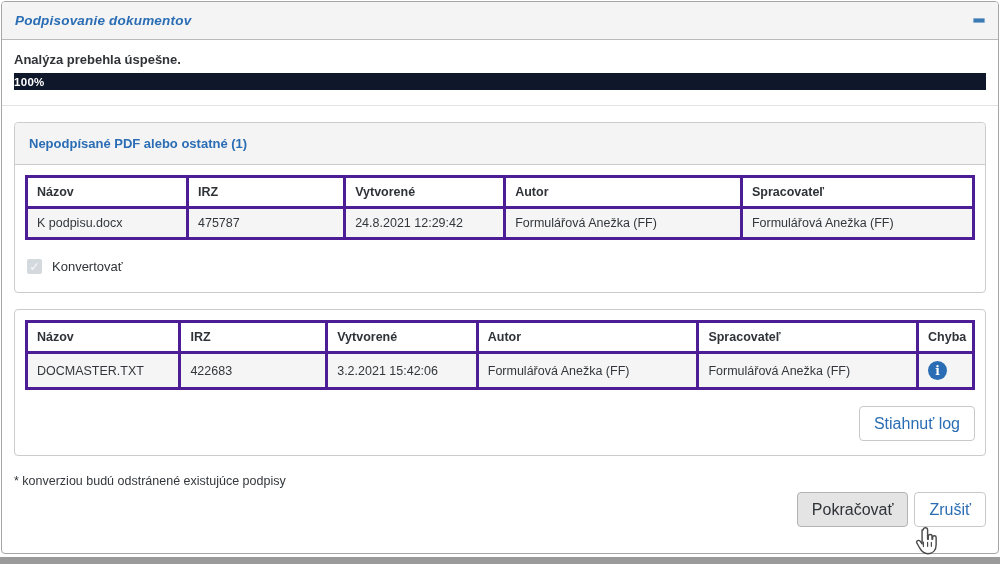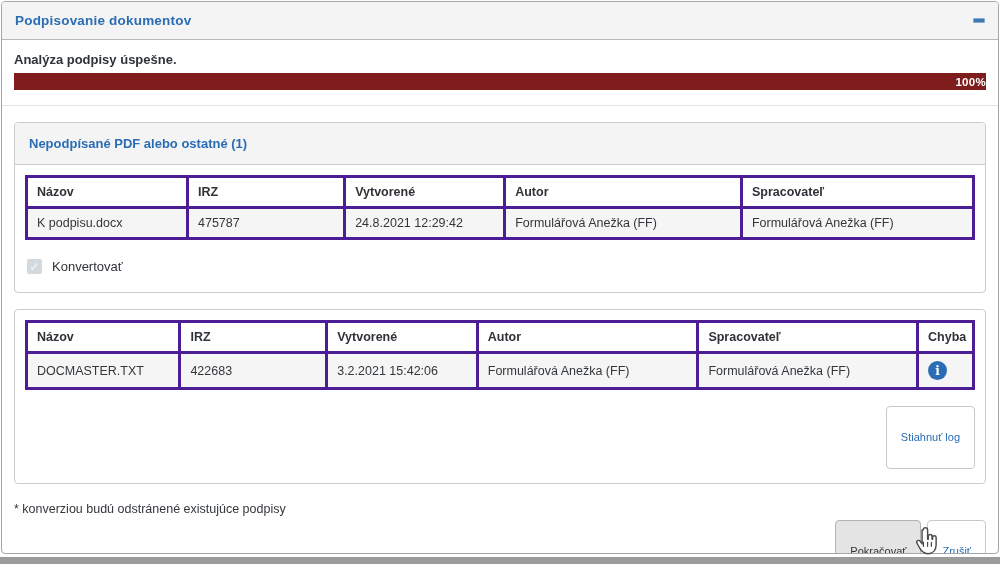--- a/index.html
+++ b/index.html
@@ -14,34 +14,34 @@
   .panel {
     position: absolute; left: 1px; top: 1px; right: 1px; bottom: 10px;
     background: #fff; border: 1px solid #a6a6a6; border-radius: 4px;
     overflow: hidden;
   }
   .panel-header {
     height: 38px; background: #f4f4f4; border-bottom: 1px solid #b9b9b9;
     display: flex; align-items: center; justify-content: space-between;
     padding: 0 13px;
   }
-  .panel-title { color: #2a6db4; font-weight: bold; font-size: 13.5px; letter-spacing: .2px; }
+  .panel-title { color: #2a6db4; font-weight: bold; font-size: 13.5px; letter-spacing: .2px; font-style: italic; }
   .collapse-btn {
     width: 12px; height: 5px; background: #3d7ab2; border: 1px solid #86abd0;
     border-radius: 1px; cursor: pointer;
   }
 
   .panel-body { padding: 10px 12px 0 12px; }
 
   .status-msg { font-weight: bold; font-size: 13px; color: #2f3338; margin-top: 2px; }
 
   .progress-track { margin-top: 6px; height: 17px; background: #3c78ab; border-radius: 1px;
     position: relative; }
-  .progress-fill { position: absolute; inset: 0; width: 100%; background: #7f1d1d;
-    display: flex; align-items: center; justify-content: flex-end; }
+  .progress-fill { position: absolute; inset: 0; width: 100%; background: #0f172a;
+    display: flex; align-items: center; justify-content: flex-start; }
   .progress-label { color: #fff; font-size: 11.5px; font-weight: bold; letter-spacing: .3px; }
 
   .divider { border: none; border-top: 1px solid #e3e3e3; margin: 15px -12px 0 -12px; }
 
   .section { border: 1px solid #cccccc; border-radius: 4px; margin-top: 16px; background: #fff; }
   .section-header {
     background: #f4f4f4; border-bottom: 1px solid #cccccc; border-radius: 4px 4px 0 0;
     padding: 13px 14px; display: flex; align-items: center; gap: 9px;
   }
   .section-title { color: #2a6db4; font-weight: bold; font-size: 13px; text-align: center; }
@@ -59,22 +59,22 @@
   .checkbox-row { display: flex; align-items: center; gap: 10px; margin: 19px 2px 4px 2px; }
   .checkbox-box {
     width: 15px; height: 15px; background: #d4d9de; border-radius: 2px;
     display: inline-flex; align-items: center; justify-content: center;
     color: #f0f2f4; font-size: 12px; font-weight: bold; line-height: 1;
   }
   .checkbox-label { font-size: 13px; color: #2f3338; }
 
   .log-btn-row { display: flex; justify-content: flex-end; margin-top: 16px; }
   .btn {
-    font-family: "Liberation Sans", sans-serif; font-size: 11px;
-    border-radius: 4px; padding: 24px 14px; cursor: pointer; line-height: 1.2;
+    font-family: "Liberation Sans", sans-serif; font-size: 16px;
+    border-radius: 4px; padding: 7px 14px; cursor: pointer; line-height: 1.2;
   }
   .btn-outline { background: #fff; border: 1px solid #c9c9c9; color: #2a6db4; }
   .btn-gray { background: #e4e4e4; border: 1px solid #b3b3b3; color: #2f3338; }
 
   .footnote { margin-top: 18px; font-size: 12.5px; color: #33373b; }
 
   .actions { display: flex; justify-content: flex-end; gap: 6px; margin-top: 4px; }
 
   .info-badge {
     width: 19px; height: 19px; border-radius: 50%; background: #2a6db4;
@@ -91,21 +91,21 @@
 
 <div class="panel">
 
   <div class="panel-header">
     <span class="panel-title">Podpisovanie dokumentov</span>
     <span class="collapse-btn"></span>
   </div>
 
   <div class="panel-body">
 
-    <div class="status-msg">Analýza podpisy úspešne.</div>
+    <div class="status-msg">Analýza prebehla úspešne.</div>
 
     <div class="progress-track">
       <div class="progress-fill">
         <span class="progress-label">100%</span>
       </div>
     </div>
 
     <hr class="divider">
 
     <div class="section">

